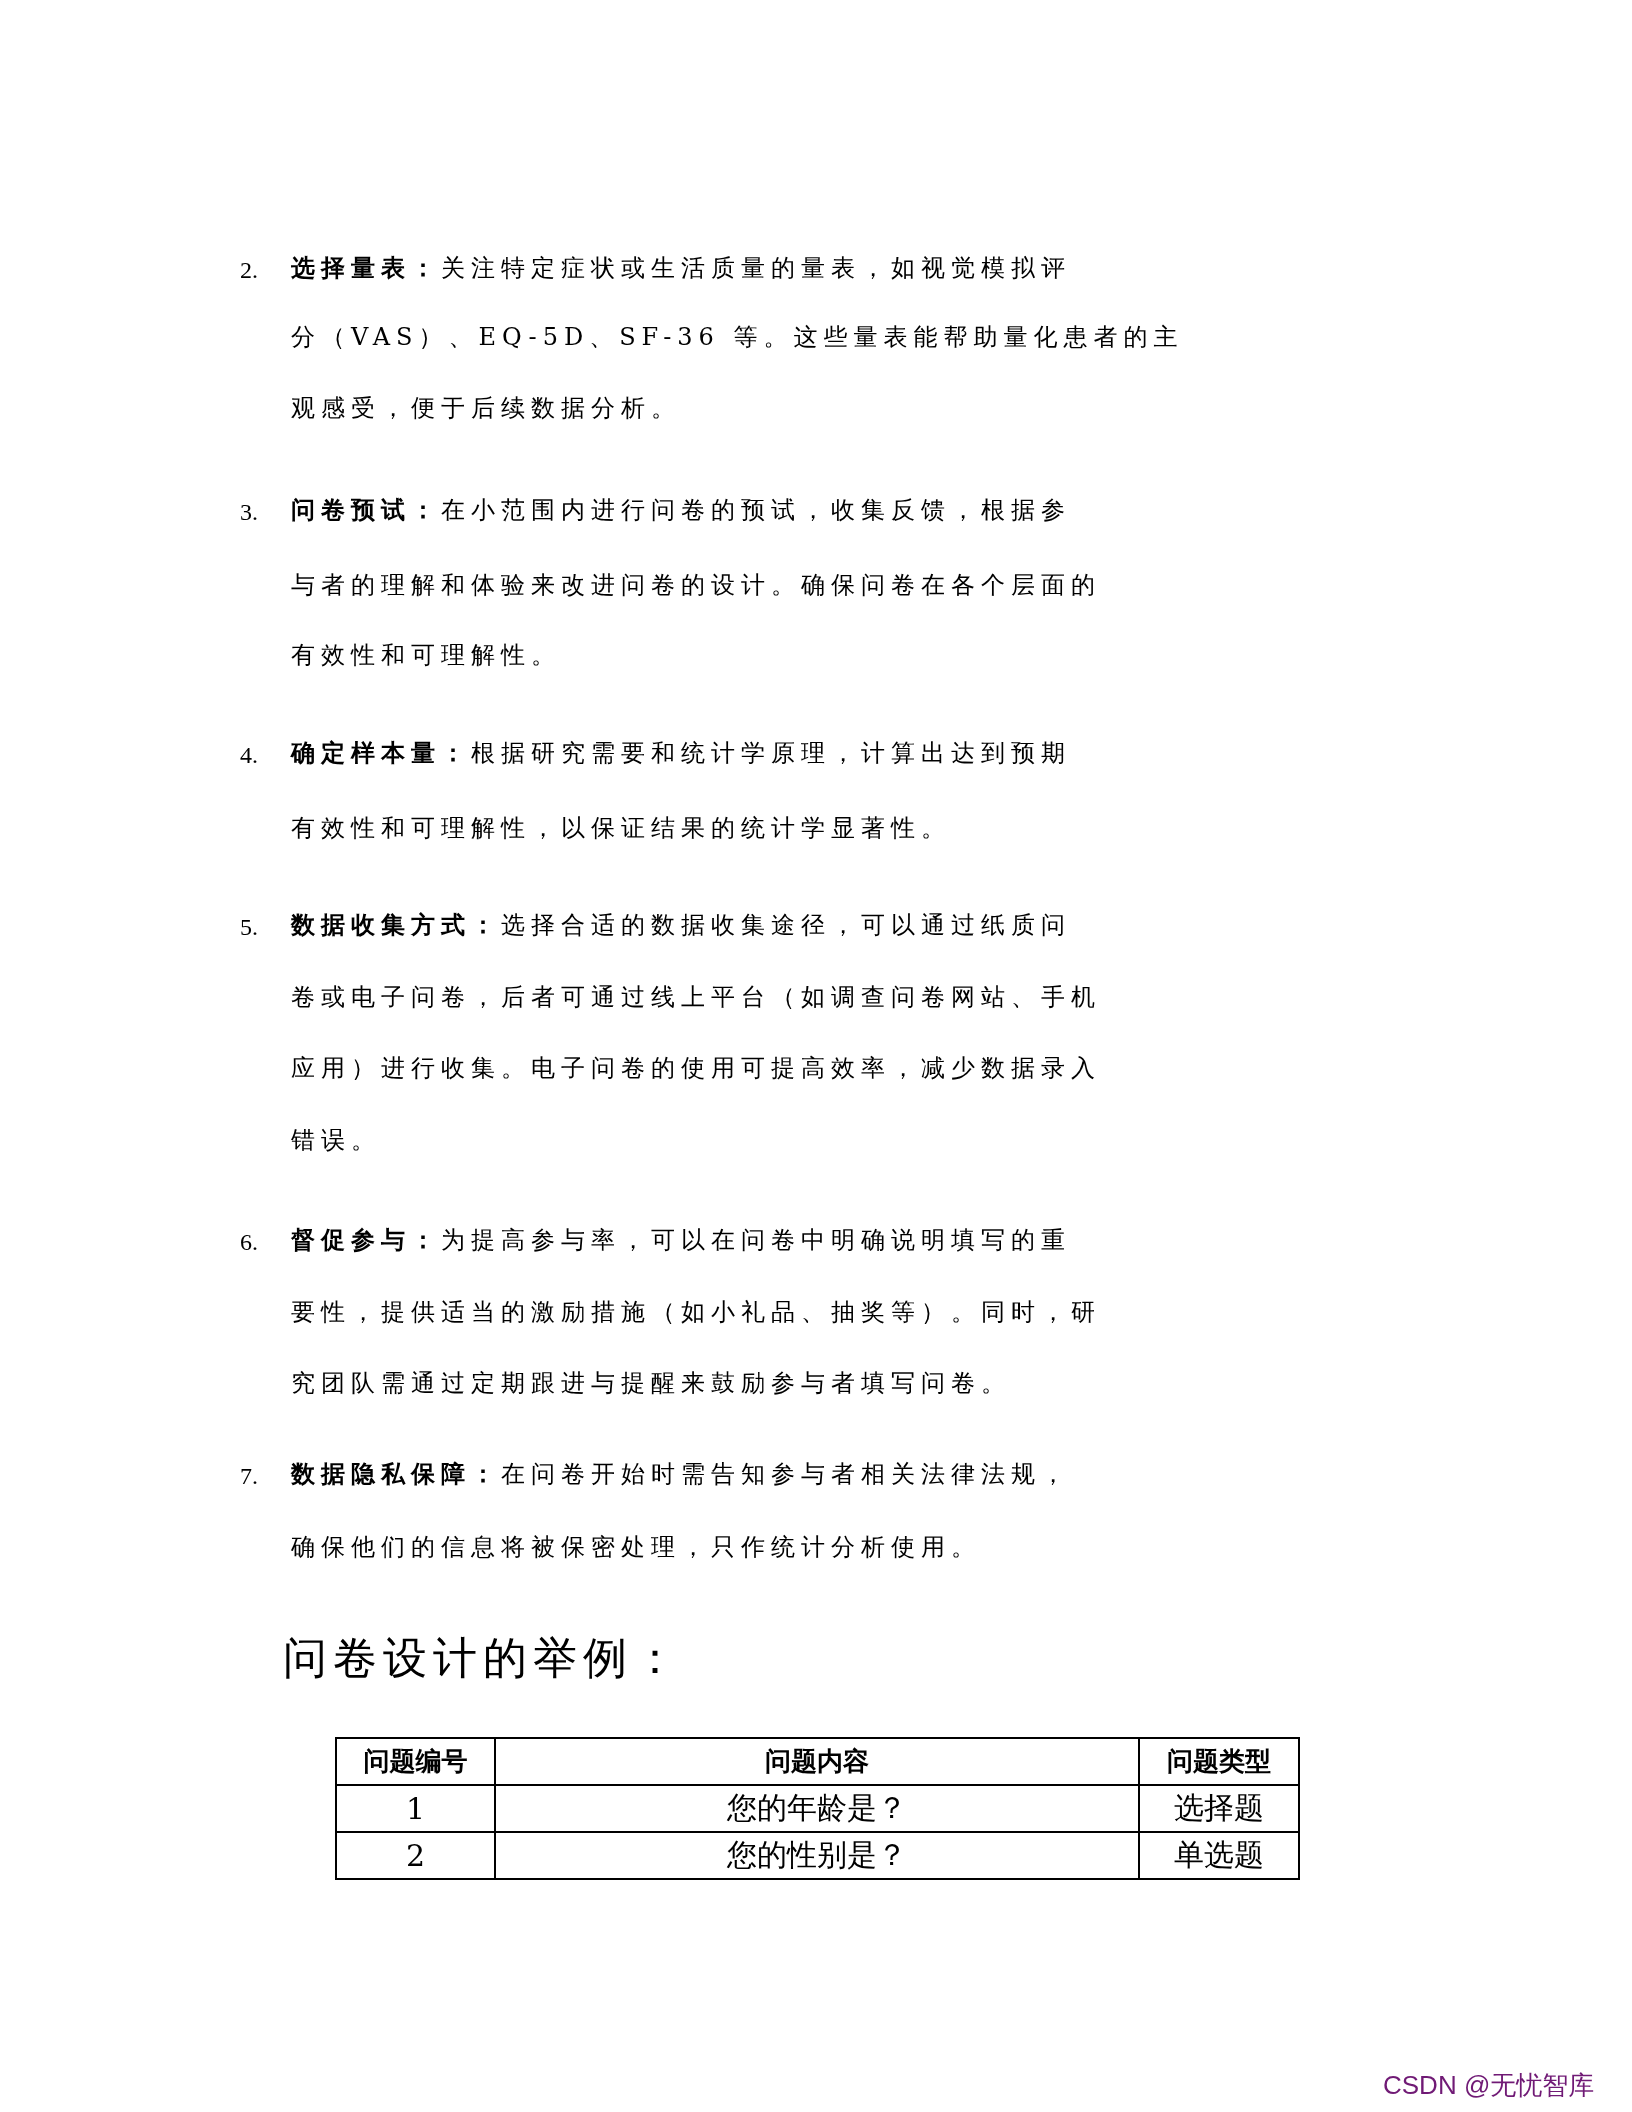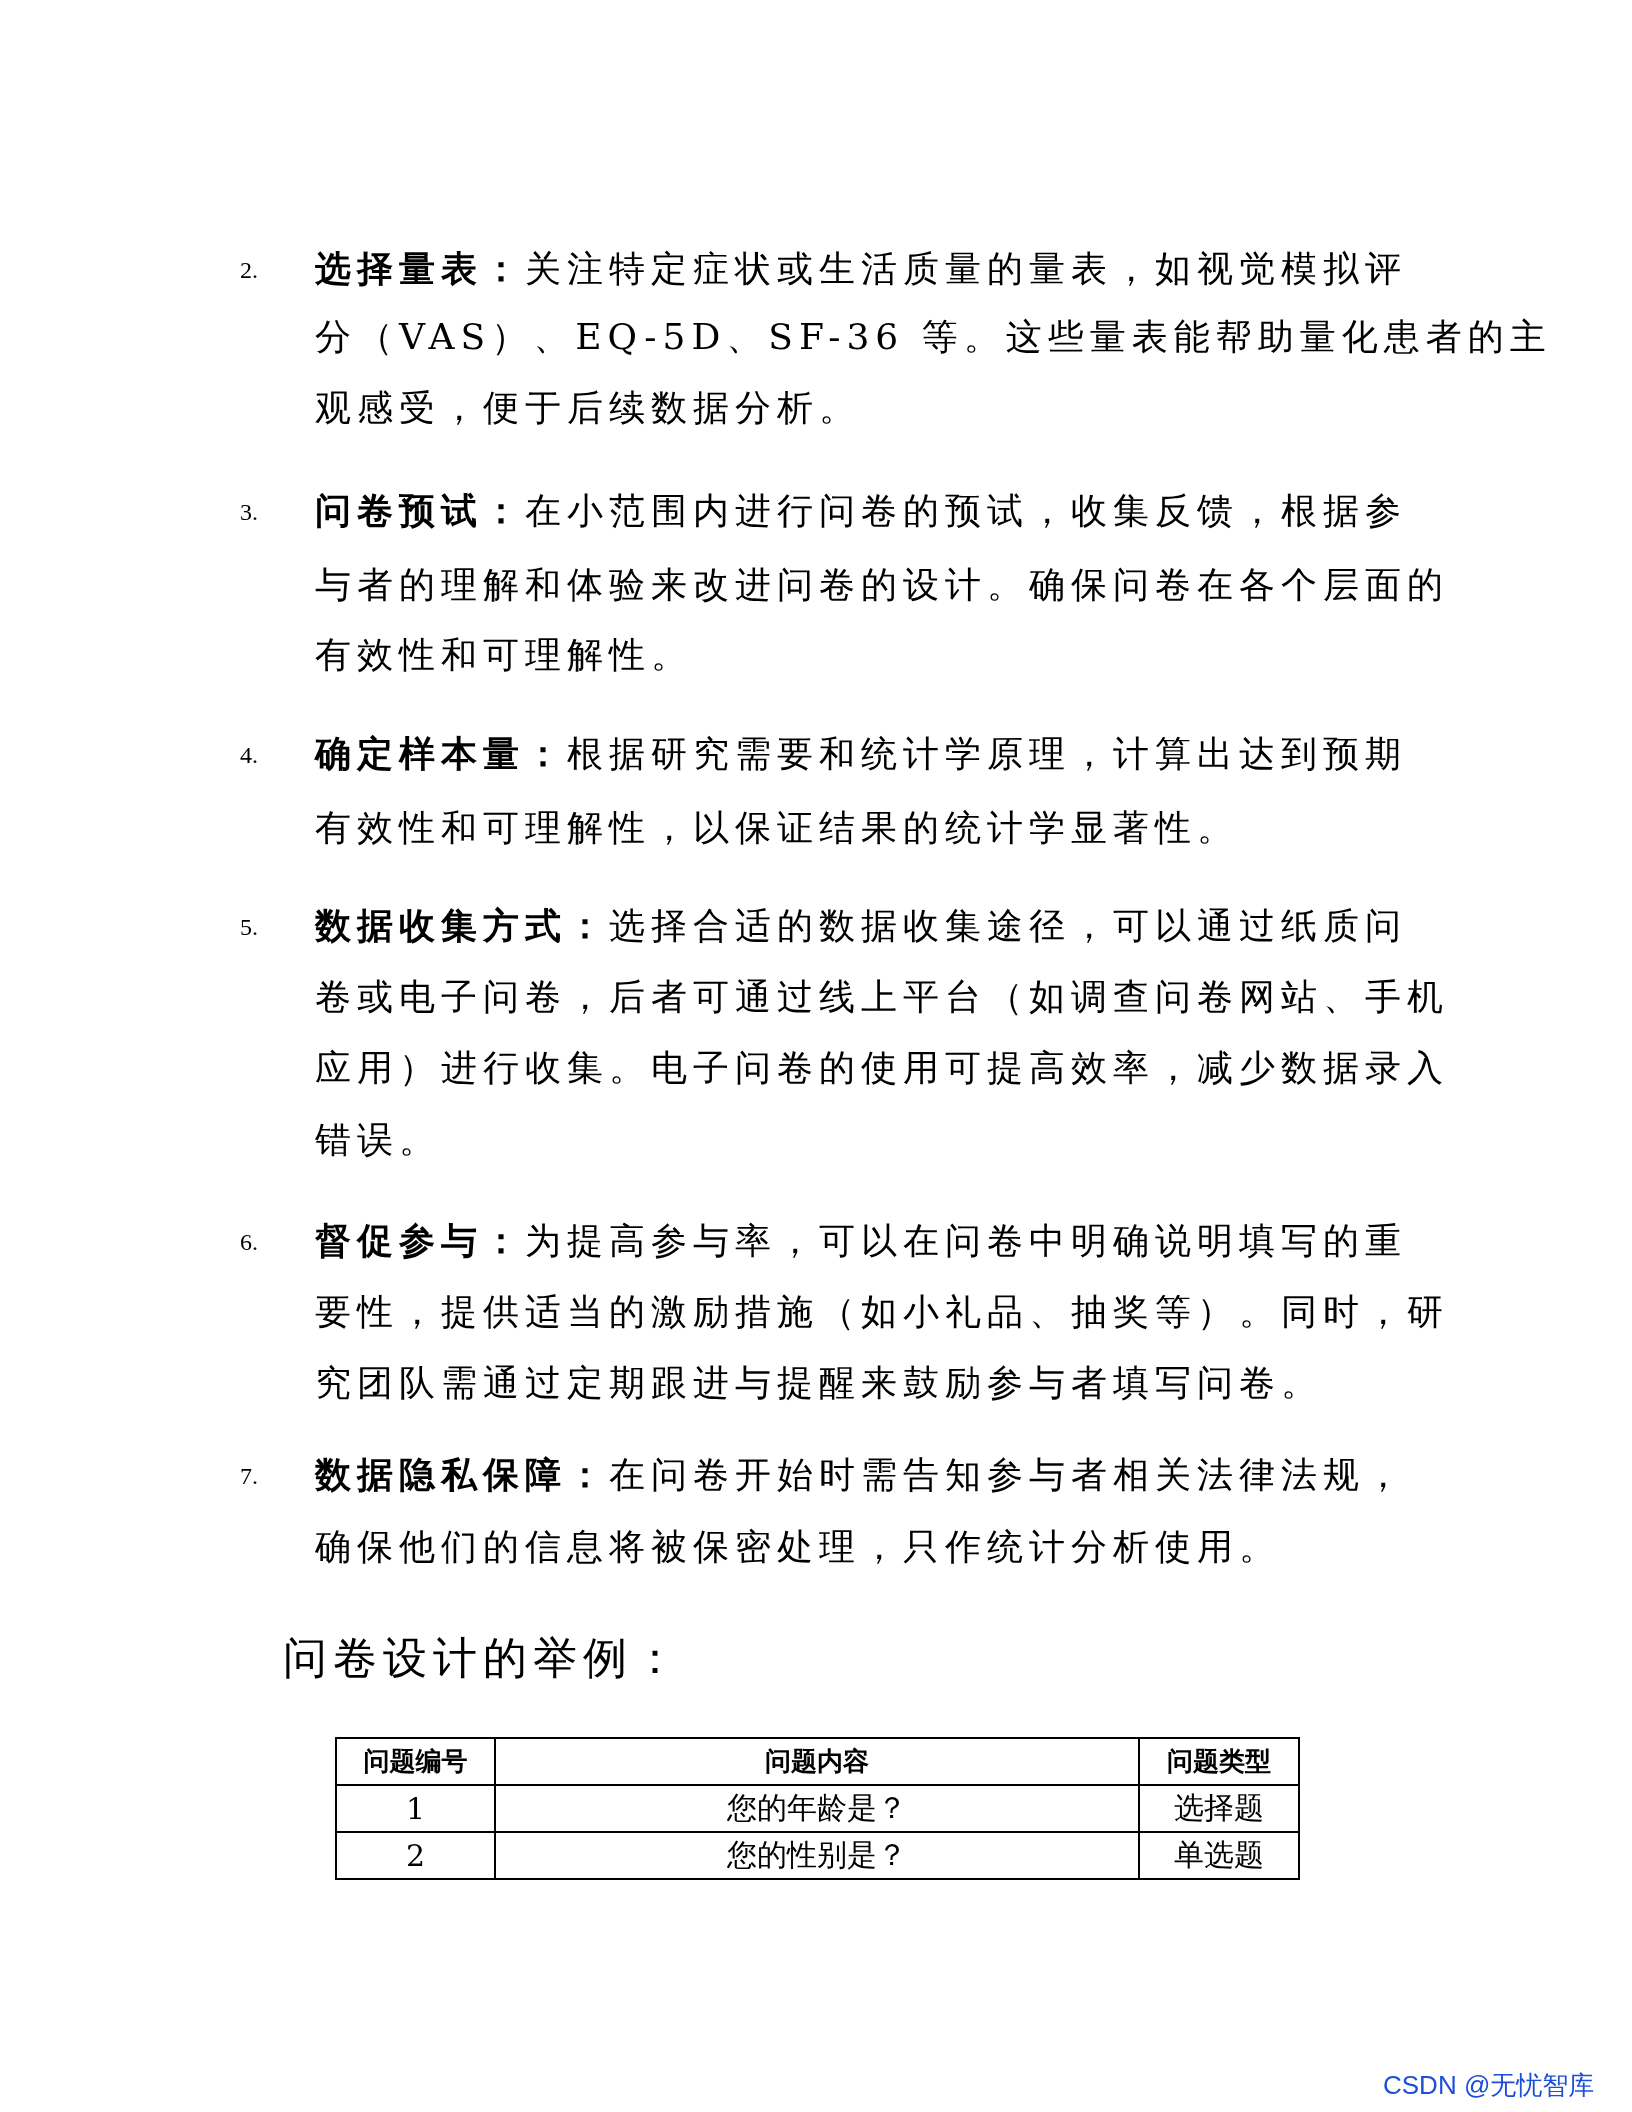--- a/index.html
+++ b/index.html
@@ -3,21 +3,21 @@
 <meta charset="utf-8">
 <style>
   html, body { margin: 0; padding: 0; }
   body {
     width: 1632px; height: 2112px; background: #ffffff; position: relative; overflow: hidden;
     font-family: "DejaVu Serif", "Liberation Serif", serif; color: #000;
   }
   .page { position: absolute; left: 0; top: 0; width: 1632px; height: 2112px; }
   .line {
     position: absolute; left: 291px; height: 50px; line-height: 50px;
-    font-size: 36px; letter-spacing: 6px; white-space: nowrap; margin-left: 24px;
+    font-size: 24px; letter-spacing: 6px; white-space: nowrap;
   }
   .num {
     position: absolute; left: 240px; height: 50px; line-height: 54px;
     font-size: 24px; font-family: "Liberation Serif", "DejaVu Serif", serif; white-space: nowrap;
   }
   .label { font-weight: bold; }
   .intro {
     position: absolute; left: 283px; top: 1633px; height: 50px; line-height: 50px;
     font-size: 44px; letter-spacing: 6px; white-space: nowrap;
   }
@@ -27,21 +27,21 @@
   }
   table.q th, table.q td {
     border: 2px solid #000; height: 45px; padding: 0; text-align: center; vertical-align: middle;
   }
   table.q th {
     font-family: "DejaVu Sans", "Liberation Sans", sans-serif; font-weight: bold; font-size: 26px;
   }
   table.q td { font-size: 30px; font-family: "DejaVu Serif", "Liberation Serif", serif; }
   .watermark {
     position: absolute; left: 1383px; top: 2068px; height: 34px; line-height: 34px;
-    font-family: "Liberation Sans", "DejaVu Sans", sans-serif; font-size: 26px; color: #1d4ed8;
+    font-family: "Liberation Sans", "DejaVu Sans", sans-serif; font-size: 26px; color: #701a75;
     white-space: nowrap;
   }
 </style>
 </head>
 <body>
 
 <div class="page">
 
   <div class="num" style="top:243px">2.</div>
   <div class="line" style="top:243px"><span class="label">选择量表：</span><span>关注特定症状或生活质量的量表，如视觉模拟评</span></div>

